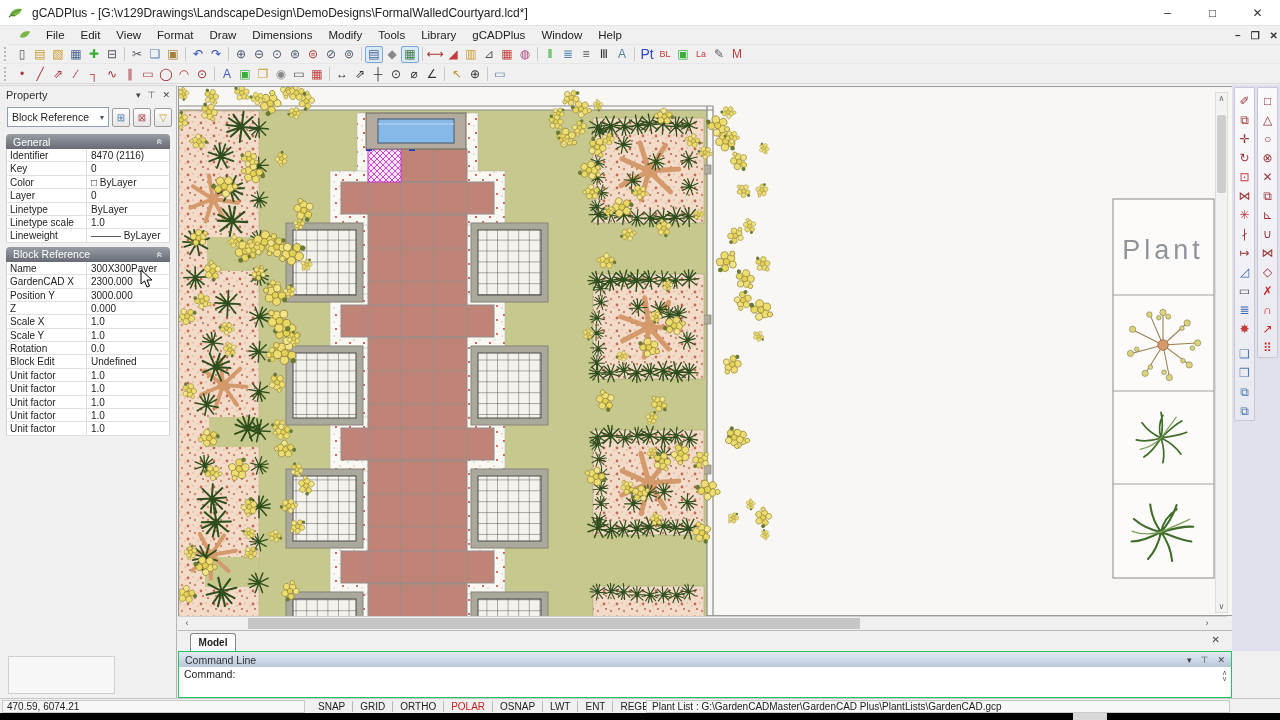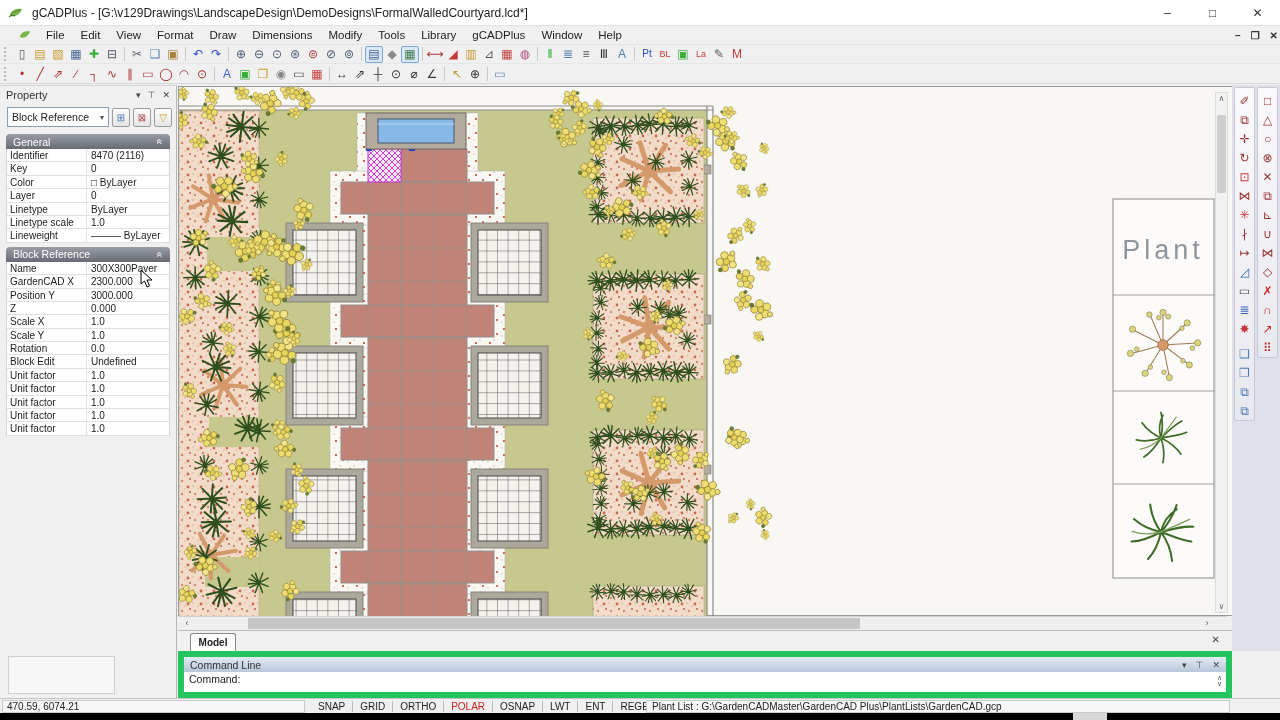--- a/index.html
+++ b/index.html
@@ -61,21 +61,21 @@
   .tab-close { position:absolute; right:12px; top:3px; font-size:10px; color:#444; }
 
   
   .right-rail { position:absolute; left:1232px; top:85px; width:48px; height:566px; background:#e0e0ec; }
   .vtool { position:absolute; top:2px; width:21px; background:linear-gradient(#fafafc,#e8e8f0); border:1px solid #c8c8d4; border-radius:2px; display:flex; flex-direction:column; align-items:center; padding-top:3px; }
   .vtool .tb-btn { width:18px; height:19px; font-size:12px; }
   .vtool .vgap { height:6px; }
   .vt1 { left:2px; } .vt2 { left:25px; }
 
   
-  .cmd-panel { position:absolute; left:178px; top:651px; width:1054px; height:47px; border:6px solid #22c55e; background:#fff; }
+  .cmd-panel { position:absolute; left:178px; top:651px; width:1054px; height:47px; border:1px solid #22c55e; background:#fff; }
   .cmd-head { height:15px; background:linear-gradient(#e3eaf4,#b9c7da); display:flex; align-items:center; font-size:10.5px; color:#333; padding:0 6px; }
   .cmd-head .sp { flex:1; }
   .cmd-hicon { font-size:9px; color:#444; margin-left:9px; }
   .cmd-line1 { height:15px; font-size:10.5px; color:#222; padding:1px 5px; border-bottom:1px solid #d8d8d8; }
   .cmd-line2 { height:15px; font-size:10.5px; color:#222; padding:1px 5px; }
   .cmd-scroll { position:absolute; right:4px; top:18px; font-size:7px; color:#555; line-height:6px; text-align:center; }
 
   
   .statusbar { position:absolute; left:0; top:698px; width:1280px; height:15px; background:#f0f0f0; border-top:1px solid #c5c5c5; font-size:10px; color:#222; }
   .coord-box { position:absolute; left:2px; top:1px; width:303px; height:13px; background:#f7f7f7; border:1px solid #c9c9c9; padding:0 4px; line-height:12px; }
@@ -168,21 +168,21 @@
         <span class="tb-btn" style="color: rgb(85, 85, 85);">⊿</span>
         <span class="tb-btn" style="color: rgb(196, 59, 59);">▦</span>
         <span class="tb-btn" style="color: rgb(168, 64, 122);">◍</span>
         <span class="tb-sep"></span>
         <span class="tb-btn" style="color: rgb(34, 170, 34);">‖</span>
         <span class="tb-btn" style="color: rgb(77, 127, 176);">≣</span>
         <span class="tb-btn" style="color: rgb(85, 85, 85);">≡</span>
         <span class="tb-btn" style="color: rgb(51, 51, 51);">Ⅲ</span>
         <span class="tb-btn" style="color: rgb(77, 127, 176);">A</span>
         <span class="tb-sep"></span>
-        <span class="tb-btn" style="color: rgb(43, 73, 201); font-size: 10px;">Pt</span>
+        <span class="tb-btn" style="color: rgb(43, 73, 201); font-size: 14px;">Pt</span>
         <span class="tb-btn" style="color: rgb(196, 59, 59); font-size: 9px;">BL</span>
         <span class="tb-btn" style="color: rgb(60, 174, 60);">▣</span>
         <span class="tb-btn" style="color: rgb(196, 59, 59); font-size: 9px;">La</span>
         <span class="tb-btn" style="color: rgb(85, 85, 85);">✎</span>
         <span class="tb-btn" style="color: rgb(196, 59, 59);">M</span>
       </div>
   </div>
   <div class="toolbar tb2">
     <div class="tb-grip"></div>
     <div id="tb-draw" style="display:flex;align-items:center;">

